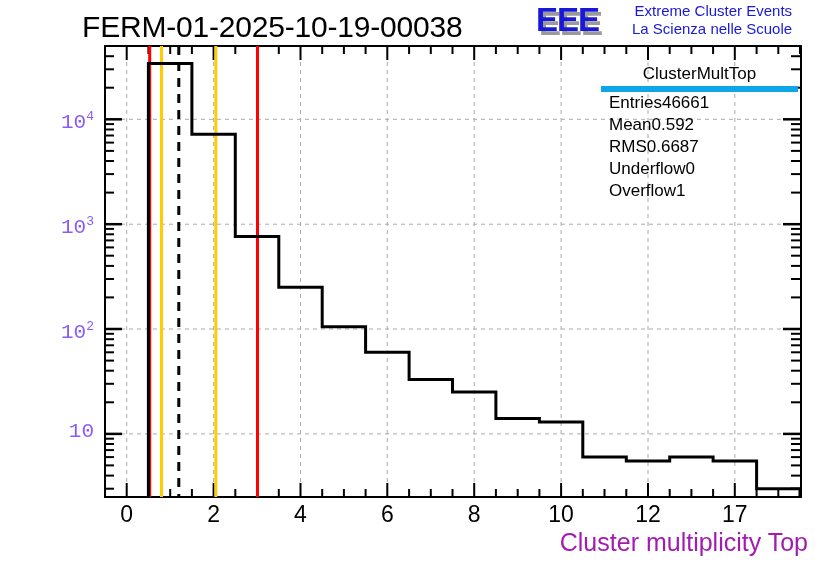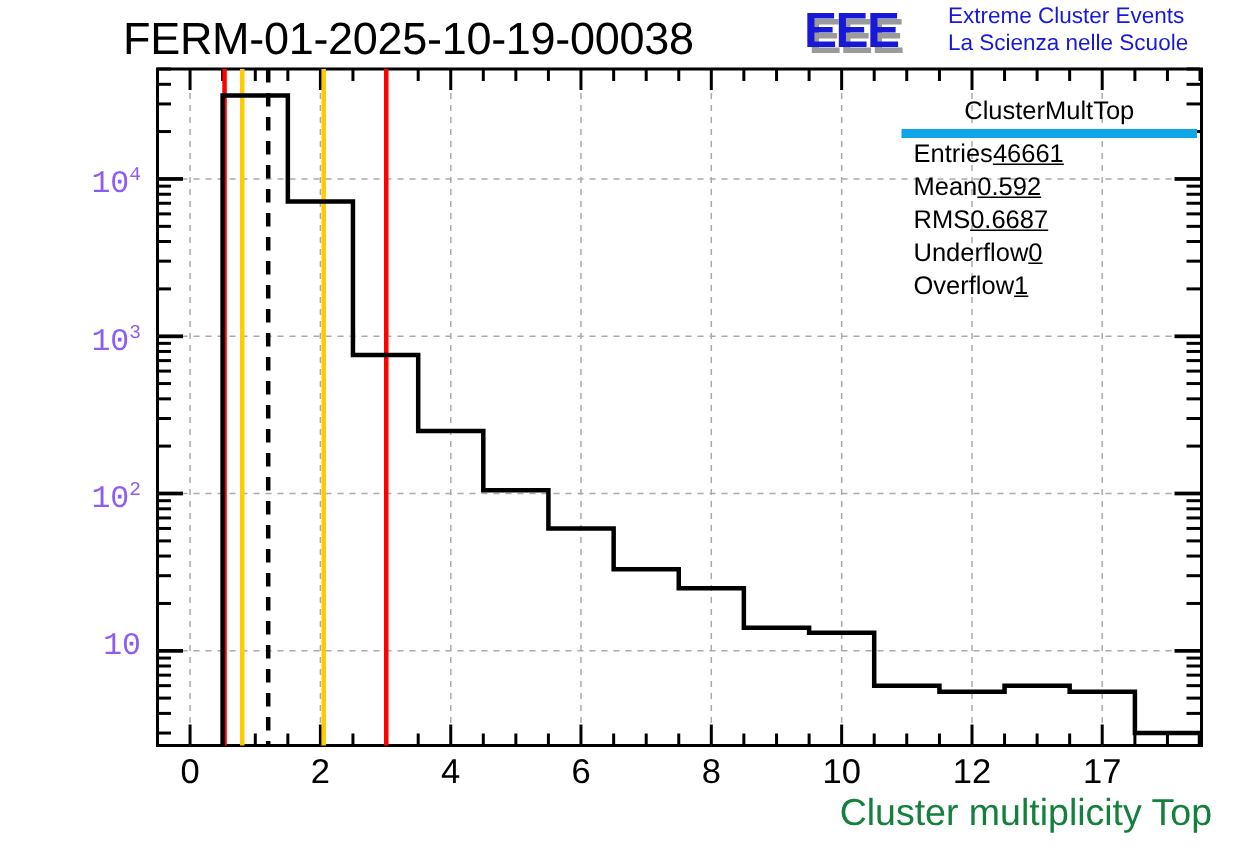--- a/index.html
+++ b/index.html
@@ -8,21 +8,21 @@
        font-family:"Liberation Sans", sans-serif;color:#000;}
   #root-canvas{position:relative;width:836px;height:572px;background:#fff;}
 
   
   .hist-title{
     position:absolute;left:82px;top:10px;
     font-size:30px;letter-spacing:-0.2px;white-space:nowrap;color:#000;
   }
 
   
-  .eee-logo{position:absolute;left:536px;top:2px;width:296px;height:38px;}
+  .eee-logo{position:absolute;left:536px;top:2px;width:296px;height:38px;text-align:right;}
   .eee-letters{
     position:absolute;left:0px;top:1px;
     font-size:33px;font-weight:bold;letter-spacing:-1px;
     color:#1818d8;line-height:34px;
     text-shadow:3px 4px 0 #9a9a9a;
     font-family:"Liberation Sans", sans-serif;
   }
   .eee-text{position:absolute;left:96px;top:0px;}
   .eee-text div{
     font-size:15px;color:#1818d8;line-height:18px;white-space:nowrap;
@@ -45,39 +45,39 @@
     position:absolute;text-align:right;width:60px;
     font-size:21px;line-height:21px;color:#8b5cf6;font-family:Liberation Mono, monospace;
   }
   .ylab sup{font-size:13px;vertical-align:super;}
   .xlab{
     position:absolute;text-align:center;width:40px;
     font-size:23px;line-height:23px;color:#000;
   }
   .axis-title-x{
     position:absolute;right:28px;top:528px;
-    font-size:25px;color:#15803d;white-space:nowrap;
+    font-size:25px;color:#a21caf;white-space:nowrap;
   }
 
   
   .stats-box{
     position:absolute;left:601px;top:62px;width:197px;
     background:transparent;font-size:17px;color:#000;
     padding:0;box-sizing:border-box;
   }
   .stats-title{
     text-align:center;padding:2px 0 2px 0;
     border-bottom:6px solid #0ea5e9;font-size:17px;
   }
   .stats-row{
     display:flex;
     padding:1px 6px 1px 8px;font-size:17px;line-height:20px;
   }
   .stats-row .k{text-align:left;}
-  .stats-row .v{text-align:right;text-decoration:underline;}
+  .stats-row .v{text-align:right;}
 </style>
 </head>
 <body>
 
 <div id="root-canvas">
 
   <div class="hist-title">FERM-01-2025-10-19-00038</div>
 
   <div class="eee-logo">
     <div class="eee-letters">EEE</div>

